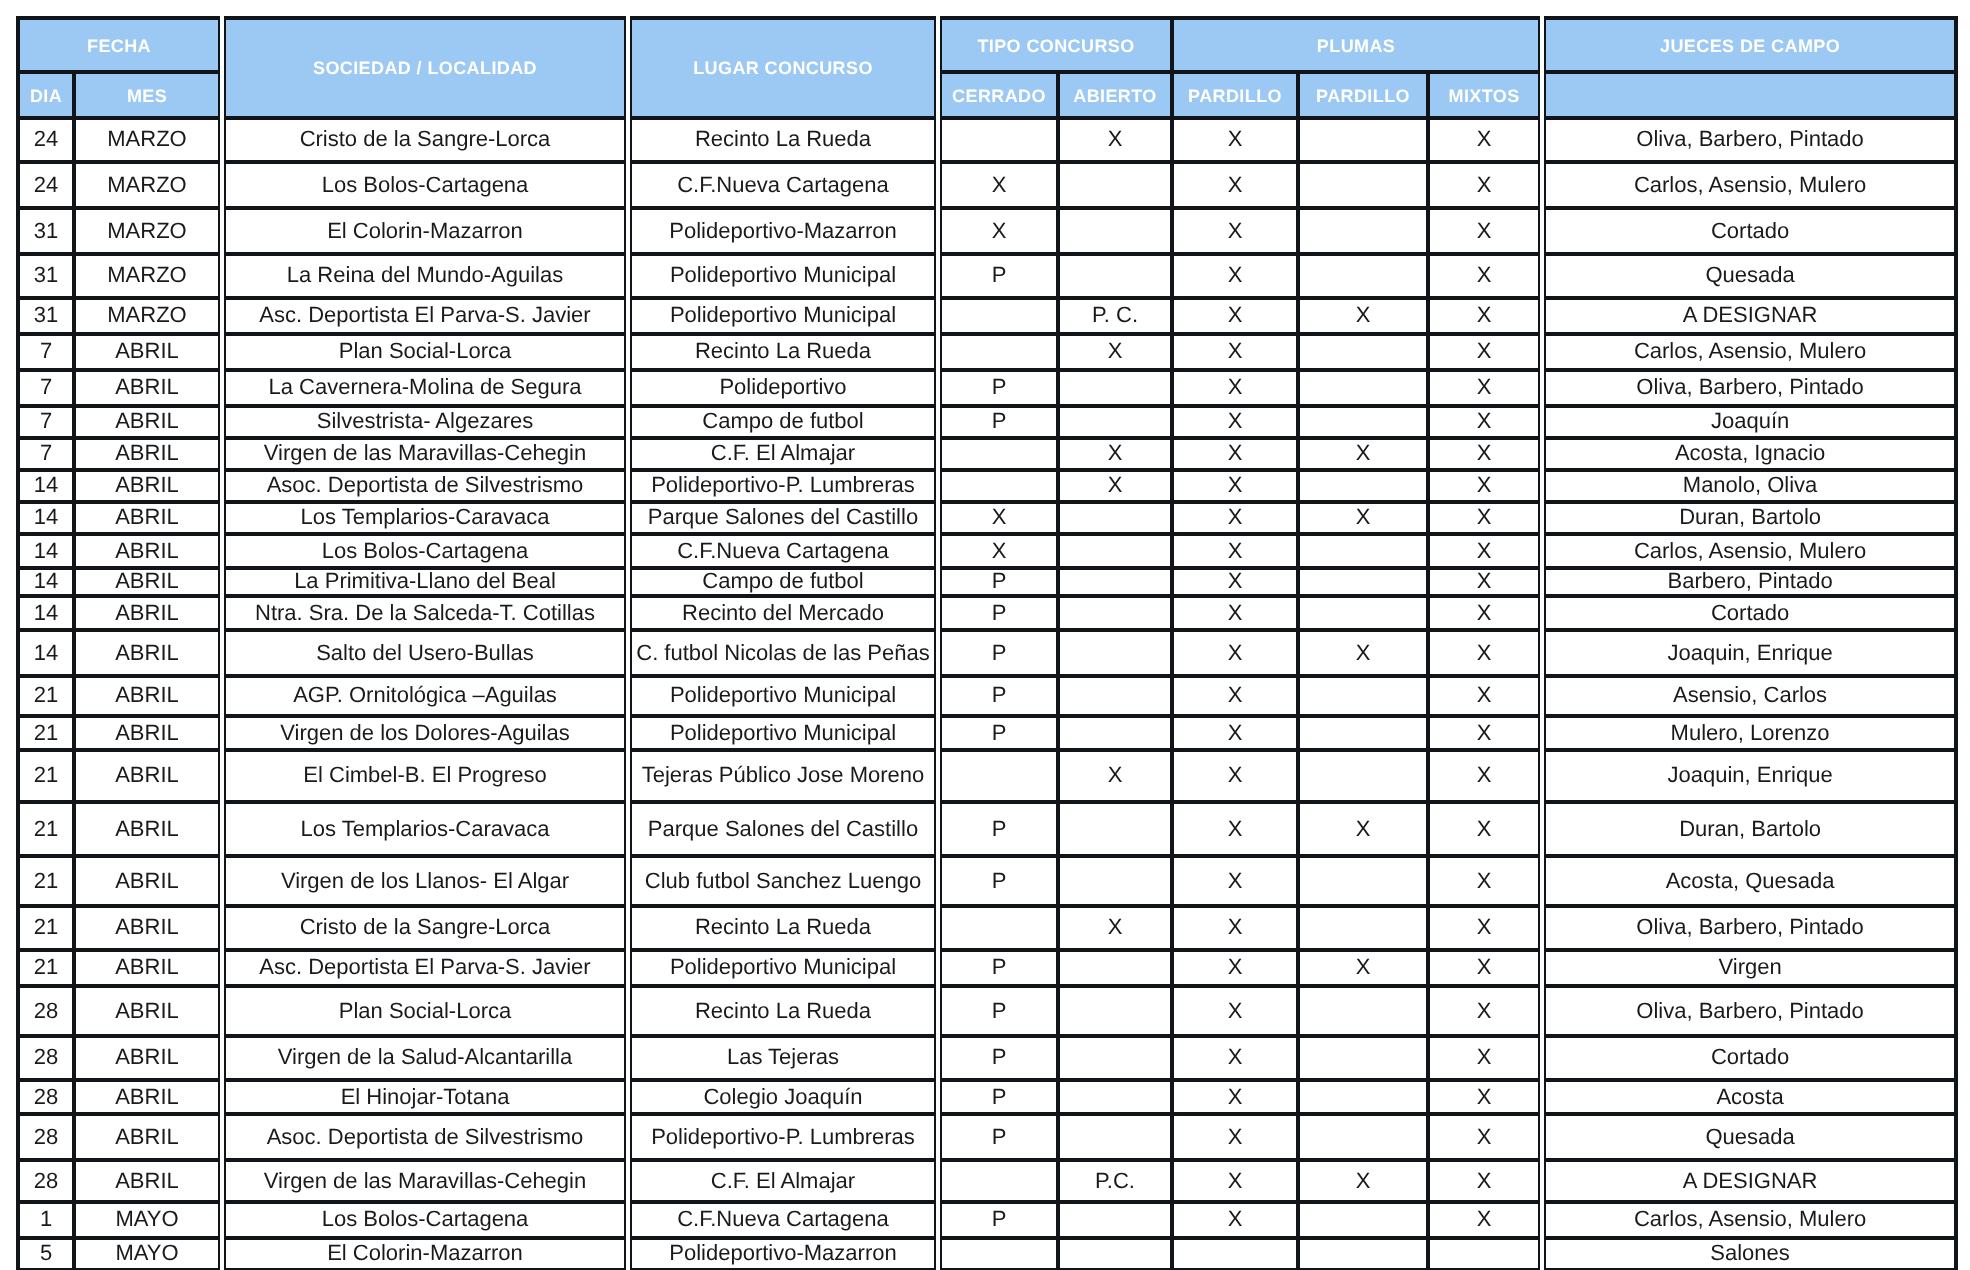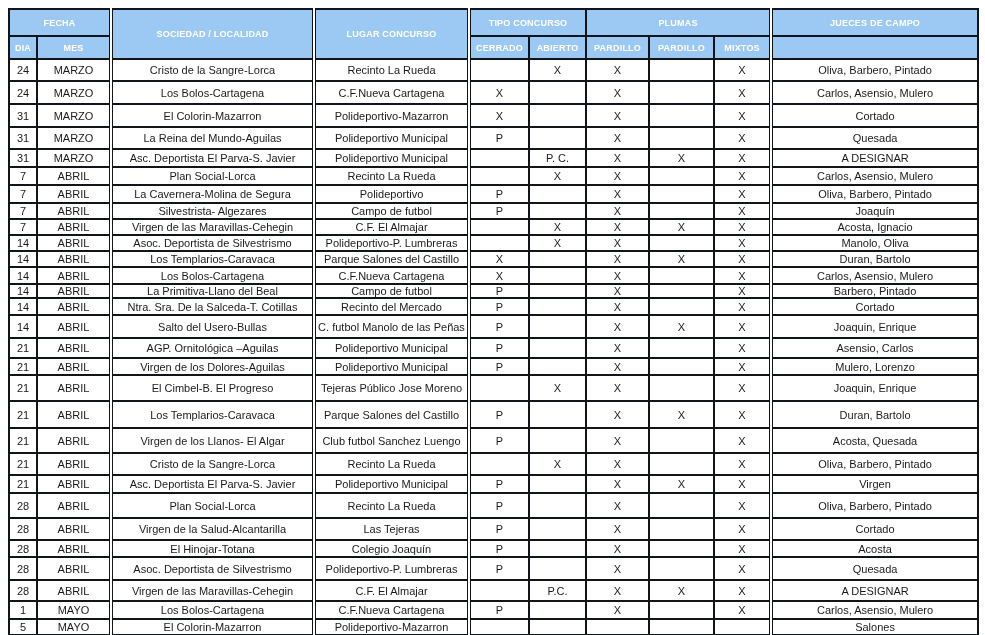--- a/index.html
+++ b/index.html
@@ -252,21 +252,21 @@
           <td class="cell-abierto"></td>
           <td class="cell-jilguero">X</td>
           <td class="cell-pardillo"></td>
           <td class="cell-mixtos">X</td>
           <td class="cell-jueces gl">Cortado</td>
         </tr>
         <tr style="height: 23px;">
           <td class="cell-dia bold">14</td>
           <td class="cell-mes bold">ABRIL</td>
           <td class="cell-sociedad gl">Salto del Usero-Bullas</td>
-          <td class="cell-lugar gl">C. futbol Manolo de las Peñas</td>
+          <td class="cell-lugar gl">C. futbol Nicolas de las Peñas</td>
           <td class="cell-cerrado gl">P</td>
           <td class="cell-abierto"></td>
           <td class="cell-jilguero">X</td>
           <td class="cell-pardillo">X</td>
           <td class="cell-mixtos">X</td>
           <td class="cell-jueces gl">Joaquin, Enrique</td>
         </tr>
         <tr style="height: 20px;">
           <td class="cell-dia bold">21</td>
           <td class="cell-mes bold">ABRIL</td>

